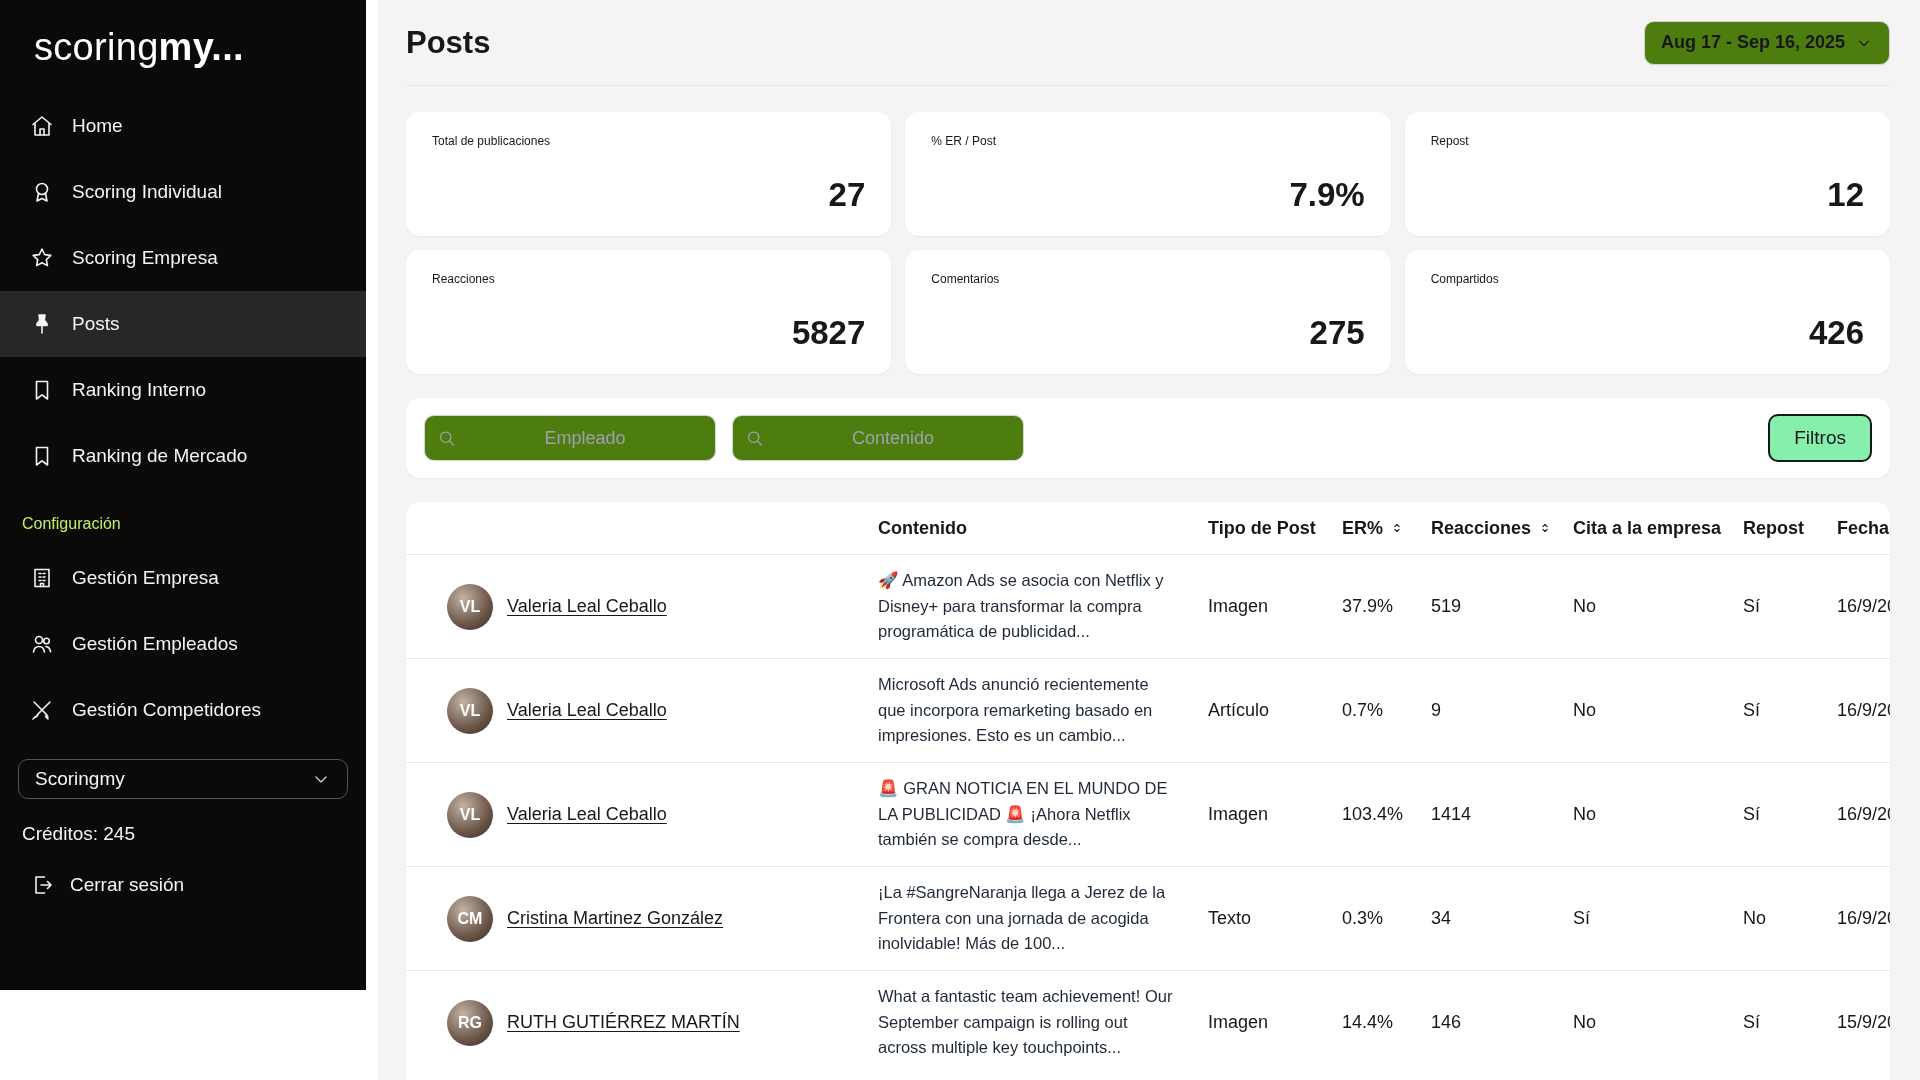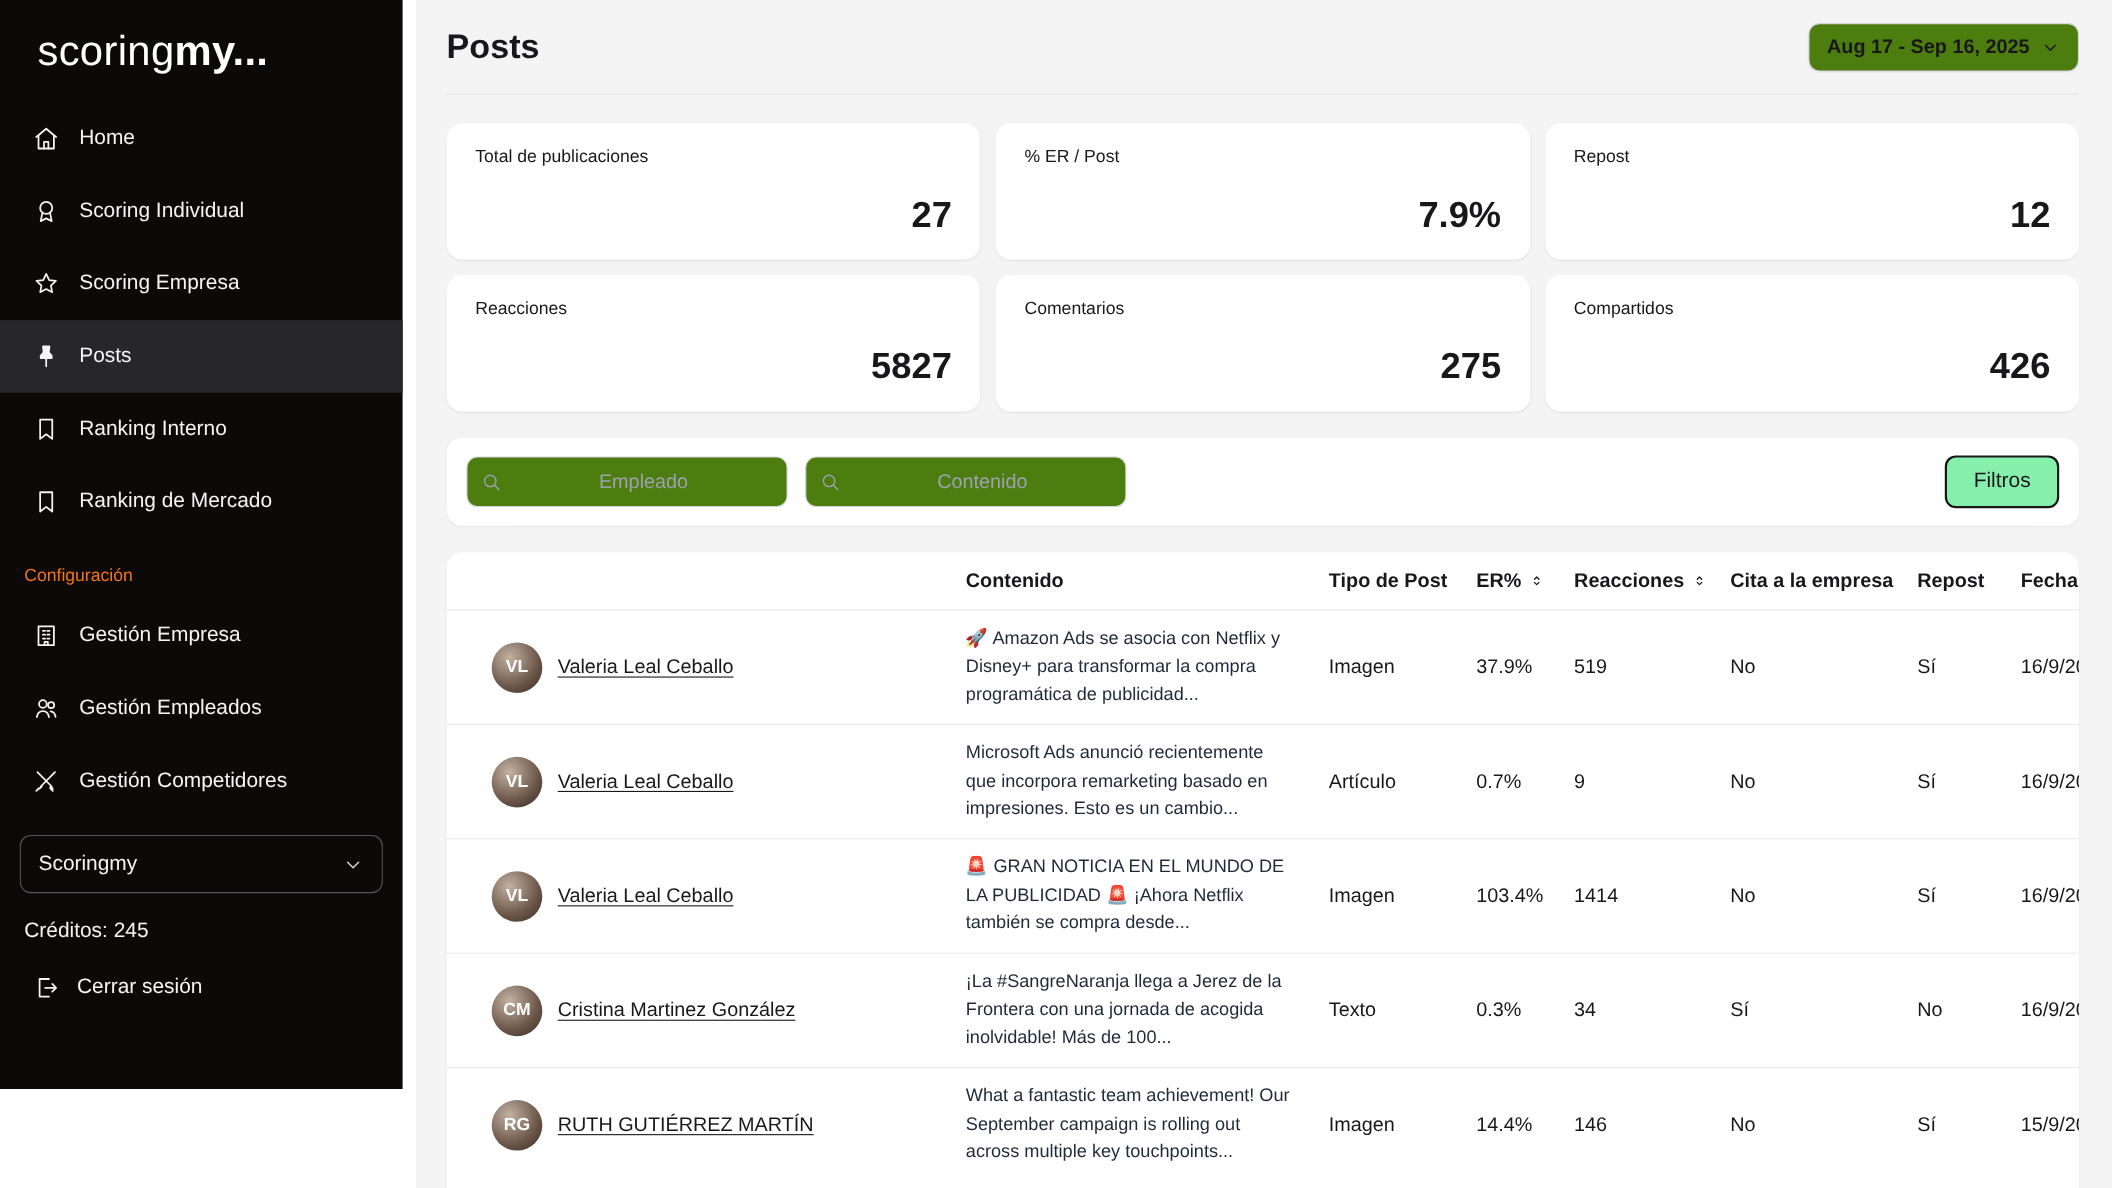--- a/index.html
+++ b/index.html
@@ -12,42 +12,42 @@
     display:flex;flex-direction:column;}
   .logo{padding:26px 34px 18px;font-size:38px;color:#ffffff;letter-spacing:.3px;}
   .logo .logo-bold{font-weight:700;}
   .nav{margin-top:6px;}
   .nav-item{display:flex;align-items:center;gap:18px;height:66px;padding:0 30px;
     font-size:19px;cursor:pointer;color:#f4f4f5;}
   .nav-item.active{background:#27272a;}
   .icon{display:inline-flex;width:24px;height:24px;flex:none;}
   .icon svg{width:100%;height:100%;fill:none;stroke:currentColor;stroke-width:1.6;
     stroke-linecap:round;stroke-linejoin:round;}
-  .section-label{color:#f97316;font-size:16px;padding:26px 22px 6px;}
-  .workspace{margin:16px 18px 0;height:53px;border:1px solid #52525b;border-radius:10px;
+  .section-label{color:#bef264;font-size:16px;padding:26px 22px 6px;}
+  .workspace{margin:16px 18px 0;height:40px;border:1px solid #52525b;border-radius:10px;
     display:flex;align-items:center;justify-content:space-between;padding:0 16px;
     font-size:19px;cursor:pointer;}
   .workspace .icon{width:20px;height:20px;color:#d4d4d8;}
   .credits{padding:24px 22px 4px;font-size:19px;}
   .logout{display:flex;align-items:center;gap:16px;padding:24px 30px;font-size:19px;cursor:pointer;}
 
   
   .main{flex:1;background:#f4f4f5;height:1080px;overflow:hidden;padding:0 30px 0 28px;}
   .main-header{display:flex;align-items:center;justify-content:space-between;height:86px;
     border-bottom:1px solid #e4e4e7;}
   .page-title{font-size:31px;font-weight:700;}
   .date-pill{display:flex;align-items:center;gap:10px;background:#4d7c0f;border:1px solid #d4d4d8;
     border-radius:10px;height:44px;padding:0 16px;font-size:18px;font-weight:600;cursor:pointer;
     box-shadow:0 1px 2px rgba(0,0,0,.04);}
   .date-pill .icon{width:18px;height:18px;}
 
   .stats-grid{display:grid;grid-template-columns:repeat(3,1fr);gap:14px;margin-top:26px;}
   .stat-card{background:#ffffff;border-radius:14px;height:124px;padding:22px 26px;
     display:flex;flex-direction:column;justify-content:space-between;box-shadow:0 1px 2px rgba(0,0,0,.05);}
-  .stat-label{font-size:16px;}
+  .stat-label{font-size:12px;}
   .stat-value{align-self:flex-end;font-size:33px;font-weight:700;}
 
   .filter-card{margin-top:24px;background:#ffffff;border-radius:14px;padding:16px 18px;
     display:flex;align-items:center;gap:16px;box-shadow:0 1px 2px rgba(0,0,0,.05);}
   .search-box{position:relative;width:292px;}
   .search-box .icon{position:absolute;left:13px;top:50%;transform:translateY(-50%);
     width:19px;height:19px;color:#9ca3af;}
   .search-box input{width:100%;height:46px;border:1px solid #d4d4d8;border-radius:10px;
     padding:0 12px 0 42px;font-size:18px;font-family:Liberation Sans, sans-serif;color:#18181b;background:#4d7c0f;outline:none;text-align:center;}
   .search-box input::placeholder{color:#9ca3af;}

